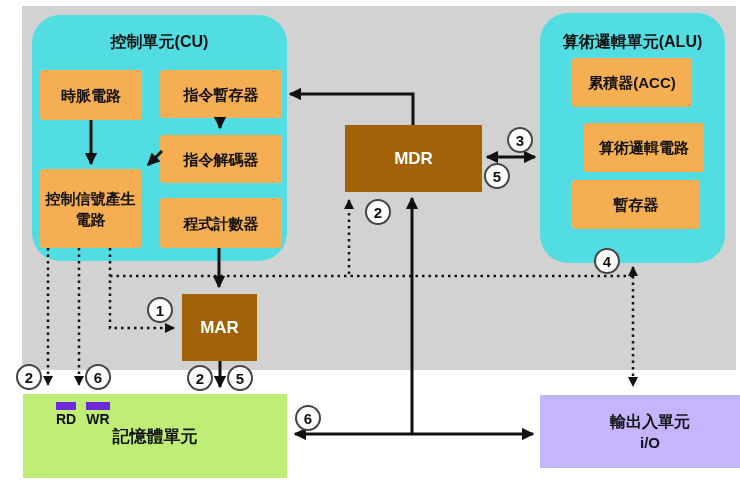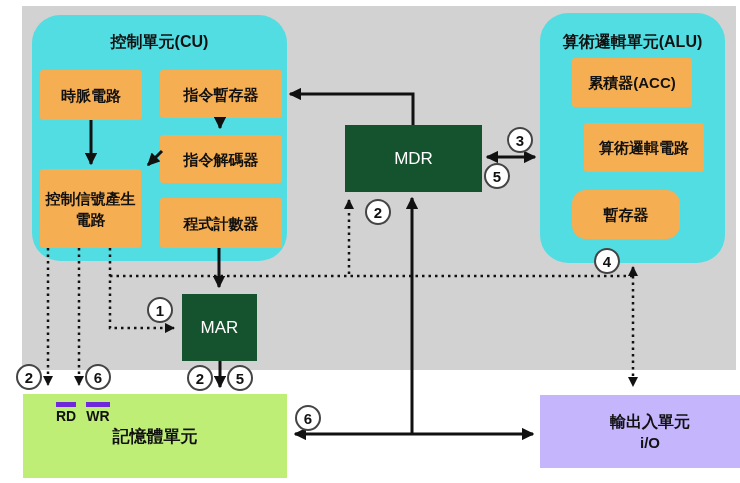--- a/index.html
+++ b/index.html
@@ -19,37 +19,37 @@
     position:absolute; left:0; right:0; text-align:center;
     font-weight:bold; font-size:16px; color:#111;
   }
   .block {
     position:absolute; background:#f5ae52; border-radius:3px;
     display:flex; align-items:center; justify-content:center;
     font-weight:bold; font-size:15px; color:#111; text-align:center;
     line-height:1.4; padding:2px 4px;
   }
   .reg {
-    position:absolute; background:#14532d;
+    position:absolute; background:#a16207;
     display:flex; align-items:center; justify-content:center;
-    font-weight:normal; font-size:17px; color:#fff;
+    font-weight:bold; font-size:17px; color:#fff;
   }
   .mem {
     position:absolute; left:23px; top:394px; width:264px; height:84px;
     background:#bfee76;
   }
   .mem-label {
     position:absolute; left:0; right:0; top:31px; text-align:center;
     font-weight:bold; font-size:17px; color:#111;
   }
   .sig-row {
     position:absolute; left:33px; top:8px; display:flex; gap:10px;
   }
   .sig {
-    border-top:5px solid #6d28d9; padding-top:1px;
+    border-top:8px solid #6d28d9; padding-top:1px;
     font-weight:bold; font-size:14px; color:#111; line-height:1.2;
   }
   .io {
     position:absolute; left:540px; top:395px; width:220px; height:73px;
     background:#c4b5fd;
     display:flex; flex-direction:column; justify-content:center;
     font-weight:bold; color:#111; text-align:center;
   }
   .io .l1 { font-size:16px; }
   .io .l2 { font-size:15px; margin-top:1px; }
@@ -75,21 +75,21 @@
   <div class="block" style="left:40px; top:70px; width:102px; height:50px;">時脈電路</div>
   <div class="block" style="left:160px; top:135px; width:122px; height:48px;">指令解碼器</div>
   <div class="block" style="left:40px; top:169px; width:101px; height:79px;">控制信號產生電路</div>
   <div class="block" style="left:160px; top:198px; width:122px; height:50px;">程式計數器</div>
 
   <div class="unit" style="left:540px; top:13px; width:185px; height:250px;">
     <div class="unit-title" style="top:19px;">算術邏輯單元(ALU)</div>
   </div>
   <div class="block" style="left:572px; top:58px; width:120px; height:49px;">累積器(ACC)</div>
   <div class="block" style="left:572px; top:123px; width:120px; height:49px;margin-left:12px;">算術邏輯電路</div>
-  <div class="block" style="left:572px; top:190px; width:108px; height:49px;border-radius:14px;">暫存器</div>
+  <div class="block" style="left:572px; top:180px; width:128px; height:49px;">暫存器</div>
 
   <div class="reg" style="left:345px; top:125px; width:137px; height:67px;">MDR</div>
   <div class="reg" style="left:182px; top:294px; width:75px; height:67px;">MAR</div>
 
   <div class="mem">
     <div class="sig-row">
       <span class="sig">RD</span>
       <span class="sig">WR</span>
     </div>
     <div class="mem-label">記憶體單元</div>

